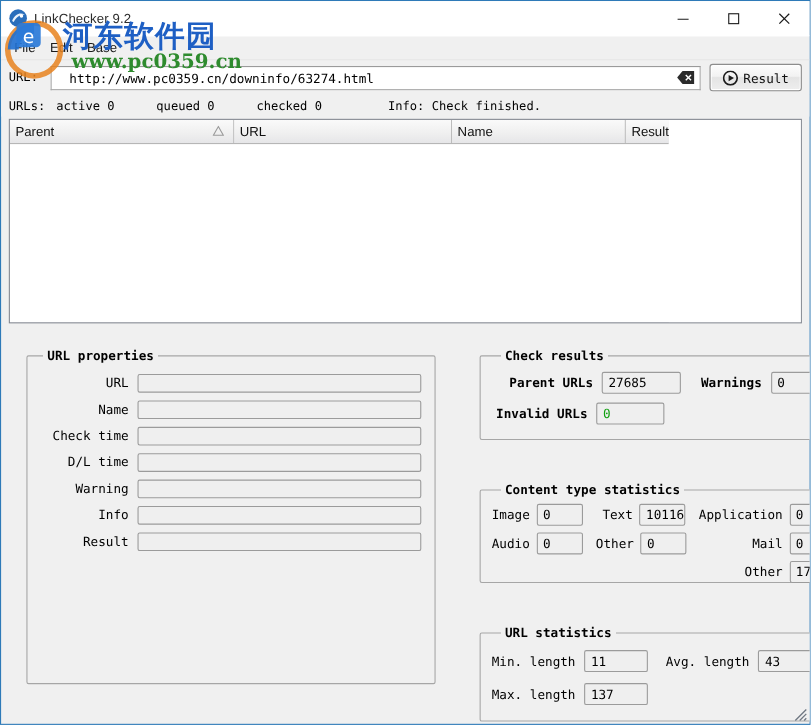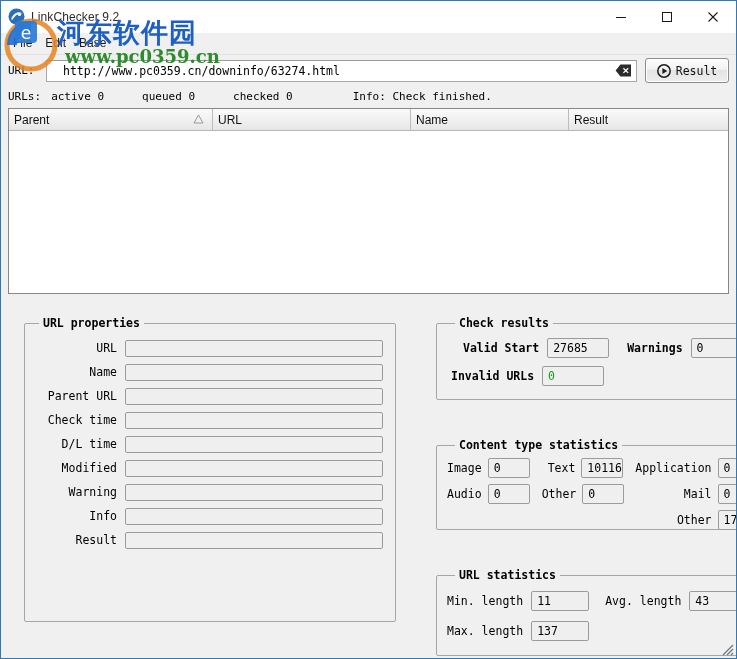--- a/index.html
+++ b/index.html
@@ -167,21 +167,21 @@
   #info-cell { margin-left: 22px; white-space: nowrap; }
 
   
   #table-wrap {
     margin: 2px 7px 0 7px;
     height: 186px;
     border: 1px solid #828790;
     background: #ffffff;
     box-sizing: border-box;
     display: flex;
-    flex-direction: column;
+    flex-direction: row;
     overflow: hidden;
     text-align: right;
   }
   #table-head {
     display: flex;
     height: 21px;
     flex: 0 0 auto;
     background: linear-gradient(to bottom,#f6f6f6 0%, #eeeeee 55%, #e4e4e6 100%);
     border-bottom: 1px solid #b6b6b6;
   }
@@ -446,33 +446,25 @@
 
         <div class="prop-row">
           <div class="prop-label">URL</div>
           <div class="prop-field"></div>
         </div>
         <div class="prop-row">
           <div class="prop-label">Name</div>
           <div class="prop-field"></div>
         </div>
         <div class="prop-row">
-          <div class="prop-label">Parent URL</div>
-          <div class="prop-field"></div>
-        </div>
-        <div class="prop-row">
           <div class="prop-label">Check time</div>
           <div class="prop-field"></div>
         </div>
         <div class="prop-row">
           <div class="prop-label">D/L time</div>
-          <div class="prop-field"></div>
-        </div>
-        <div class="prop-row">
-          <div class="prop-label">Modified</div>
           <div class="prop-field"></div>
         </div>
         <div class="prop-row">
           <div class="prop-label">Warning</div>
           <div class="prop-field"></div>
         </div>
         <div class="prop-row">
           <div class="prop-label">Info</div>
           <div class="prop-field"></div>
         </div>
@@ -481,22 +473,22 @@
           <div class="prop-field"></div>
         </div>
       </fieldset>
     </div>
 
     <div id="right-pane">
 
       <fieldset class="group" id="grp-check">
         <legend>Check results</legend>
         <div class="cr-row">
-          <span class="vlabel" style="margin-left:16px">Valid Start</span>
-          <span class="vbox" style="width:62px;margin-left:8px">27685</span>
+          <span class="vlabel" style="margin-left:16px">Parent URLs</span>
+          <span class="vbox" style="width:72px;margin-left:8px">27685</span>
           <span class="vlabel" style="margin-left:18px">Warnings</span>
           <span class="vbox" style="width:54px;margin-left:8px">0</span>
         </div>
         <div class="cr-row">
           <span class="vlabel" style="margin-left:4px">Invalid URLs</span>
           <span class="vbox green" style="width:62px;margin-left:8px">0</span>
         </div>
       </fieldset>
 
       <fieldset class="group" id="grp-content">

